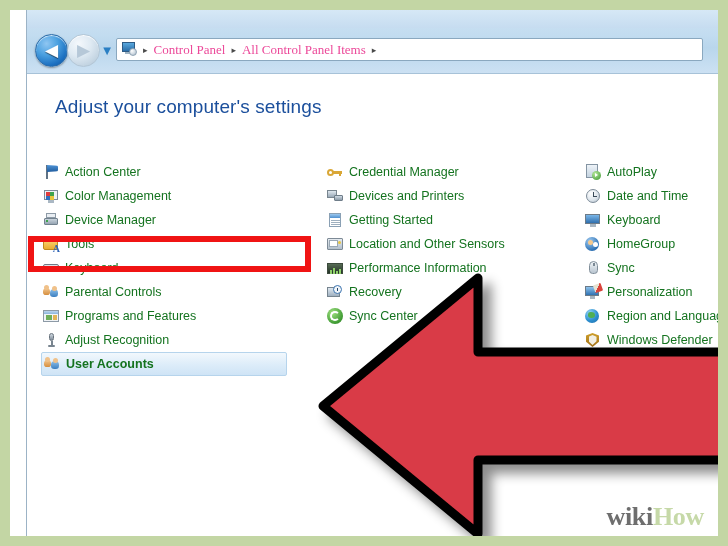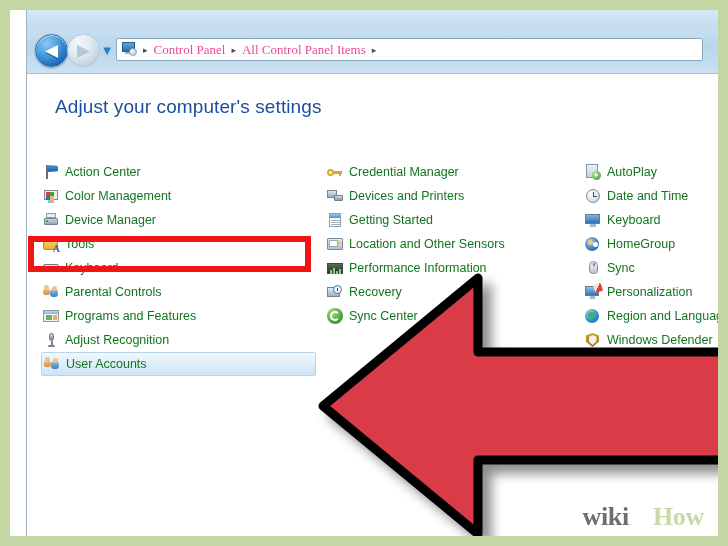--- a/index.html
+++ b/index.html
@@ -212,21 +212,22 @@
   .cp-item .label {
     font-size: 12.5px;
     color: #14731f;
     padding-left: 6px;
     font-family: "Liberation Sans", sans-serif;
   }
   .cp-item.selected {
     background: linear-gradient(to bottom, #f2f8fd, #dcecf9 55%, #cfe4f6);
     border: 1px solid #b6d4ec;
     border-radius: 2px;
-    width: 275px;
+    width: 246px;
+    font-weight: bold;
   }
 
   
   .ic {
     position: relative;
     width: 16px; height: 16px;
     flex: 0 0 auto;
   }
 
   
@@ -380,21 +381,21 @@
     position: absolute;
     right: 14px;
     bottom: 6px;
     font-size: 26px;
     font-weight: bold;
     line-height: 1;
     font-family: "Liberation Serif", serif;
     letter-spacing: -.3px;
   }
   #watermark .wiki { color: #6e6e6e; }
-  #watermark .how  { color: #c6d9a8; margin-left: 24px; }
+  #watermark .how  { color: #c6d9a8; }
 </style>
 </head>
 <body>
 
 <div id="frame">
   <div id="frame-inner">
 
     <div id="window">
 
       <div id="chrome">

